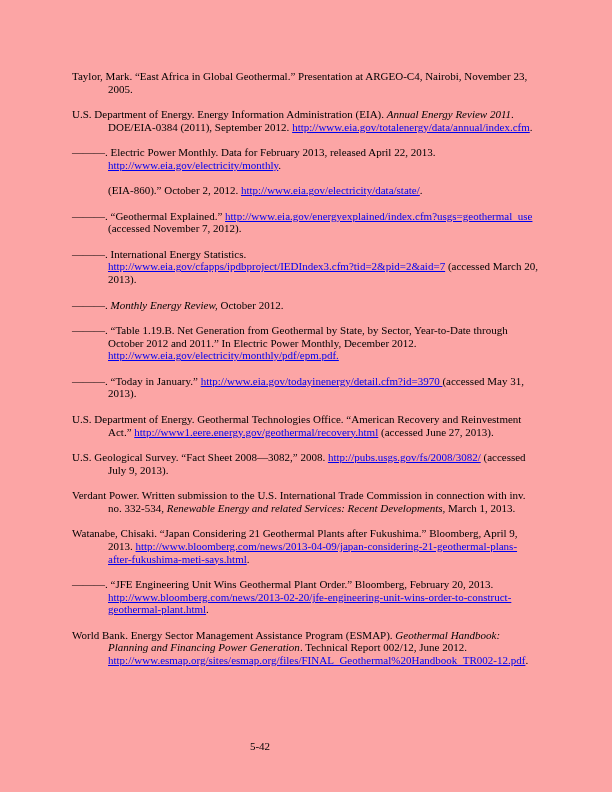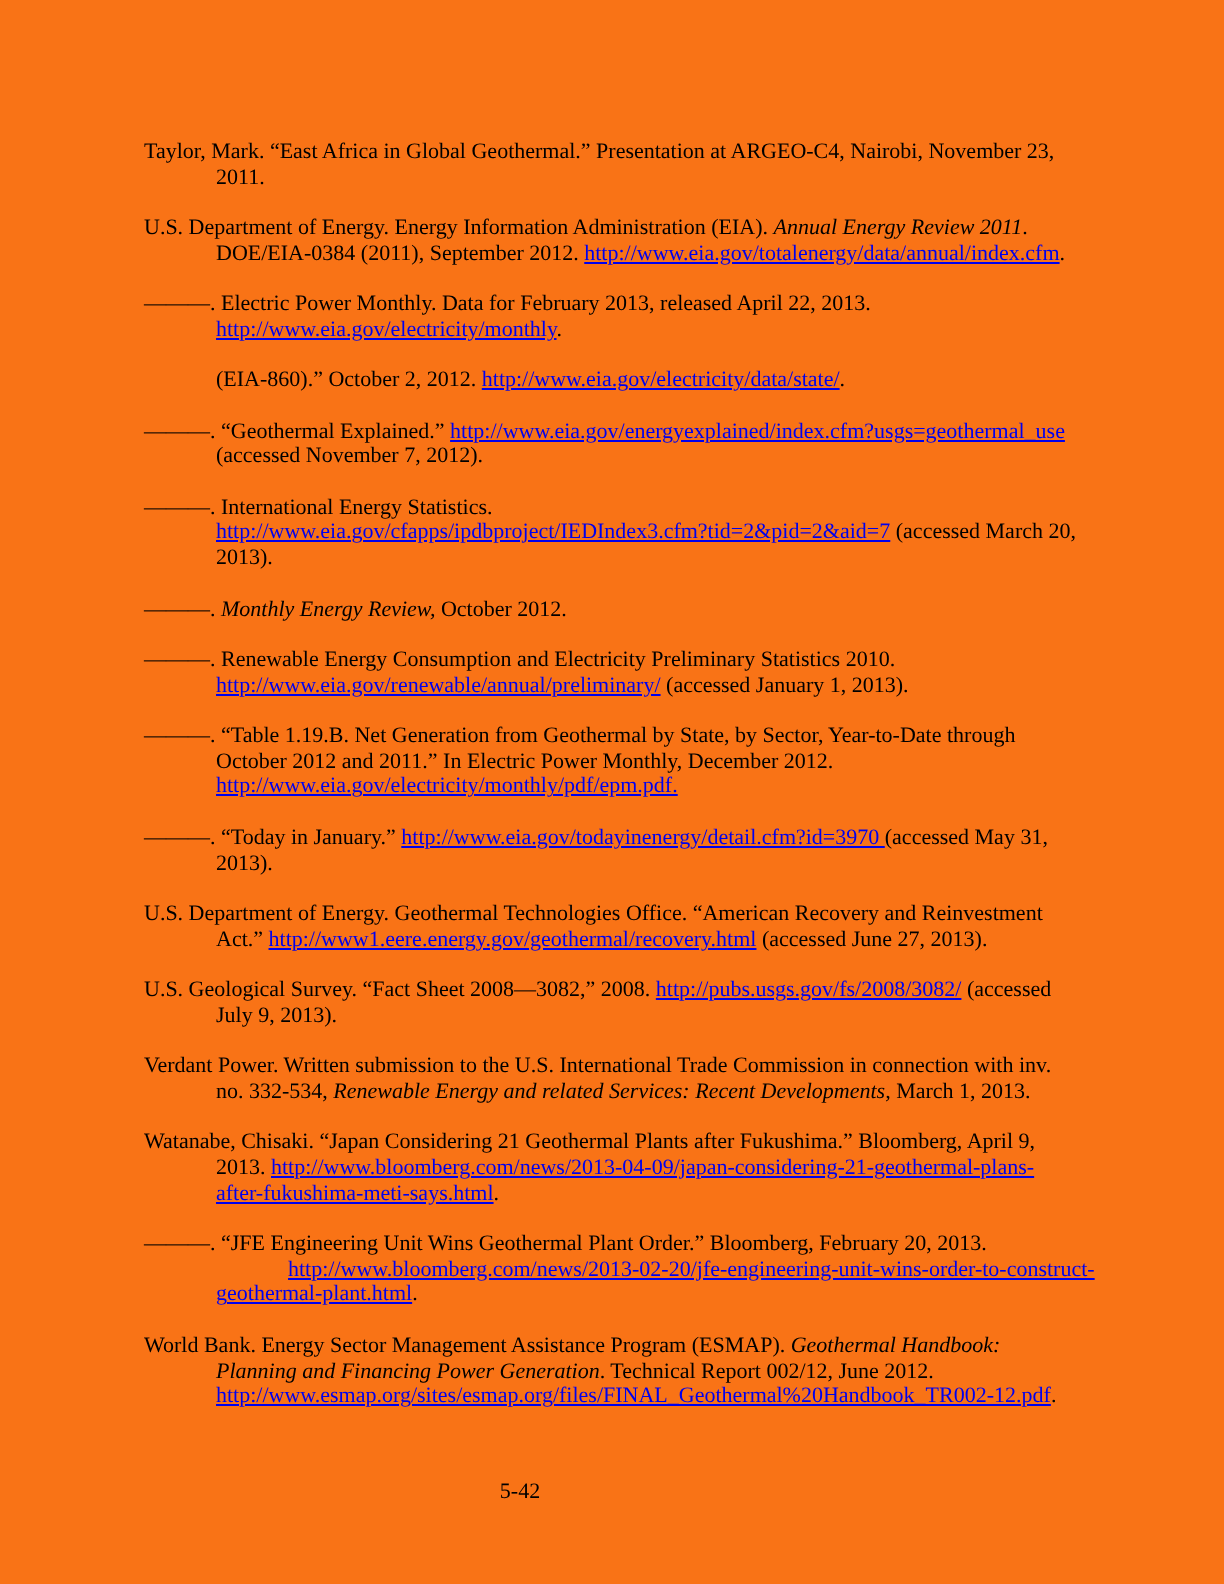--- a/index.html
+++ b/index.html
@@ -1,19 +1,19 @@
 <!DOCTYPE html>
 <html><head>
 <meta charset="utf-8">
 <style>
   html,body { margin:0; padding:0; background:#ffffff; }
   .page {
     position:relative;
     width:612px; height:792px;
-    background:#f97316;
+    background:#fca5a5;
     overflow:hidden;
     font-family:"Liberation Serif", serif;
     font-size:11px;
     line-height:12.7px;
     color:#000000;
   }
   .refs { position:absolute; left:72px; top:70px; width:480px; }
   .entry { margin-bottom:12.7px; }
   .l { white-space:pre; }
   .cont { padding-left:36px; }
@@ -24,21 +24,21 @@
     text-align:center;
   }
 </style>
 </head>
 <body>
 
 <div class="page">
   <div class="refs" id="refs">
       <div class="entry">
         <div class="l"><span>Taylor, Mark. “East Africa in Global Geothermal.” Presentation at ARGEO-C4, Nairobi, November 23,</span></div>
-        <div class="l cont"><span>2011.</span></div>
+        <div class="l cont"><span>2005.</span></div>
       </div>
       <div class="entry">
         <div class="l"><span>U.S. Department of Energy. Energy Information Administration (EIA). </span><span class="it">Annual Energy Review 2011</span><span>.</span></div>
         <div class="l cont"><span>DOE/EIA-0384 (2011), September 2012. </span><span class="lnk" style="color: rgb(0, 0, 238);">http://www.eia.gov/totalenergy/data/annual/index.cfm</span><span>.</span></div>
       </div>
       <div class="entry">
         <div class="l"><span>———. Electric Power Monthly. Data for February 2013, released April 22, 2013.</span></div>
         <div class="l cont"><span class="lnk" style="color: rgb(0, 0, 238); text-decoration: underline;">http://www.eia.gov/electricity/monthly</span><span>.</span></div>
       </div>
       <div class="entry">
@@ -48,24 +48,20 @@
         <div class="l"><span>———. “Geothermal Explained.” </span><span class="lnk" style="color: rgb(0, 0, 238);">http://www.eia.gov/energyexplained/index.cfm?usgs=geothermal_use</span></div>
         <div class="l cont"><span>(accessed November 7, 2012).</span></div>
       </div>
       <div class="entry">
         <div class="l"><span>———. International Energy Statistics.</span></div>
         <div class="l cont"><span class="lnk" style="color: rgb(0, 0, 238);">http://www.eia.gov/cfapps/ipdbproject/IEDIndex3.cfm?tid=2&amp;pid=2&amp;aid=7</span><span> (accessed March 20,</span></div>
         <div class="l cont"><span>2013).</span></div>
       </div>
       <div class="entry">
         <div class="l"><span>———. </span><span class="it">Monthly Energy Review,</span><span> October 2012.</span></div>
-      </div>
-      <div class="entry">
-        <div class="l"><span>———. Renewable Energy Consumption and Electricity Preliminary Statistics 2010.</span></div>
-        <div class="l cont"><span class="lnk" style="color: rgb(0, 0, 238);">http://www.eia.gov/renewable/annual/preliminary/</span><span> (accessed January 1, 2013).</span></div>
       </div>
       <div class="entry">
         <div class="l"><span>———. “Table 1.19.B. Net Generation from Geothermal by State, by Sector, Year-to-Date through</span></div>
         <div class="l cont"><span>October 2012 and 2011.” In Electric Power Monthly, December 2012.</span></div>
         <div class="l cont"><span class="lnk" style="color: rgb(0, 0, 238);">http://www.eia.gov/electricity/monthly/pdf/epm.pdf.</span></div>
       </div>
       <div class="entry">
         <div class="l"><span>———. “Today in January.” </span><span class="lnk" style="color: rgb(0, 0, 238);">http://www.eia.gov/todayinenergy/detail.cfm?id=3970 </span><span>(accessed May 31,</span></div>
         <div class="l cont"><span>2013).</span></div>
       </div>
@@ -81,21 +77,21 @@
         <div class="l"><span>Verdant Power. Written submission to the U.S. International Trade Commission in connection with inv.</span></div>
         <div class="l cont"><span>no. 332-534, </span><span class="it">Renewable Energy and related Services: Recent Developments,</span><span> March 1, 2013.</span></div>
       </div>
       <div class="entry">
         <div class="l"><span>Watanabe, Chisaki. “Japan Considering 21 Geothermal Plants after Fukushima.” Bloomberg, April 9,</span></div>
         <div class="l cont"><span>2013. </span><span class="lnk" style="color: rgb(0, 0, 238);">http://www.bloomberg.com/news/2013-04-09/japan-considering-21-geothermal-plans-</span></div>
         <div class="l cont"><span class="lnk" style="color: rgb(0, 0, 238);">after-fukushima-meti-says.html</span><span>.</span></div>
       </div>
       <div class="entry">
         <div class="l"><span>———. “JFE Engineering Unit Wins Geothermal Plant Order.” Bloomberg, February 20, 2013.</span></div>
-        <div class="l cont"><span class="lnk" style="color: rgb(0, 0, 238); margin-left: 36px;">http://www.bloomberg.com/news/2013-02-20/jfe-engineering-unit-wins-order-to-construct-</span></div>
+        <div class="l cont"><span class="lnk" style="color: rgb(0, 0, 238);">http://www.bloomberg.com/news/2013-02-20/jfe-engineering-unit-wins-order-to-construct-</span></div>
         <div class="l cont"><span class="lnk" style="color: rgb(0, 0, 238);">geothermal-plant.html</span><span>.</span></div>
       </div>
       <div class="entry">
         <div class="l"><span>World Bank. Energy Sector Management Assistance Program (ESMAP). </span><span class="it">Geothermal Handbook:</span></div>
         <div class="l cont"><span class="it">Planning and Financing Power Generation</span><span>. Technical Report 002/12, June 2012.</span></div>
         <div class="l cont"><span class="lnk" style="color: rgb(0, 0, 238);">http://www.esmap.org/sites/esmap.org/files/FINAL_Geothermal%20Handbook_TR002-12.pdf</span><span>.</span></div>
       </div>
     </div>
   <div class="footer">
     <span>5-42</span>

